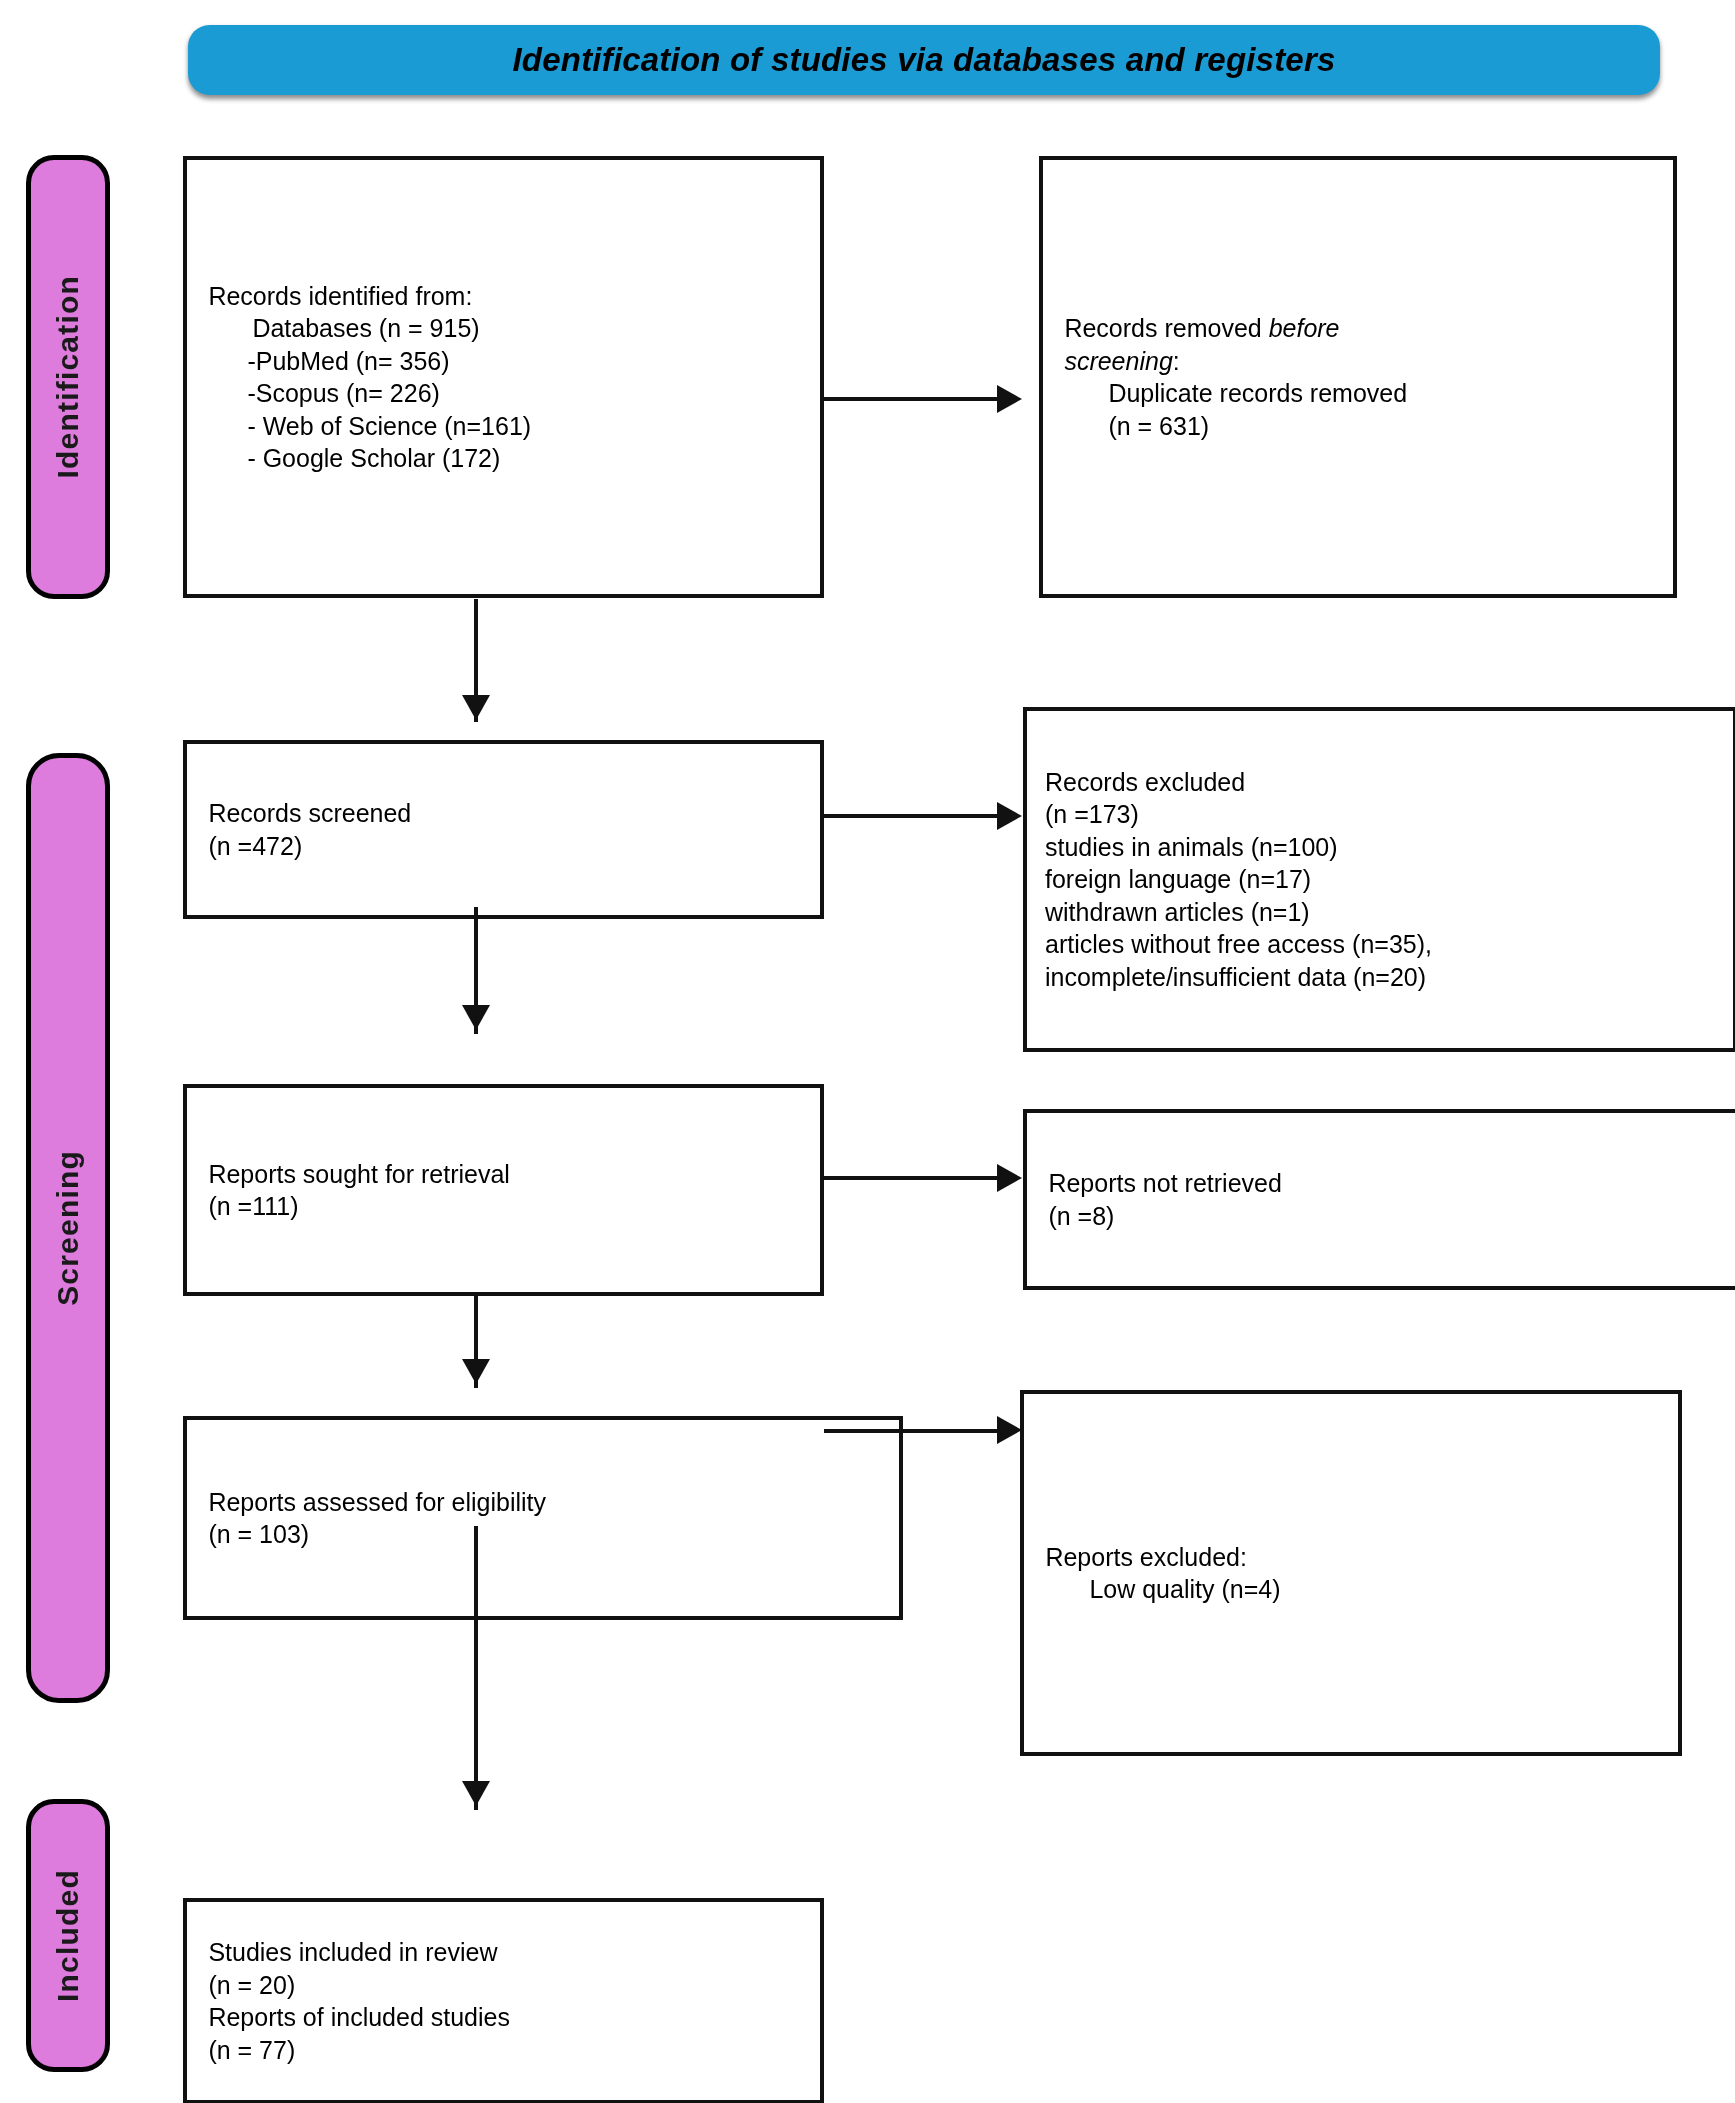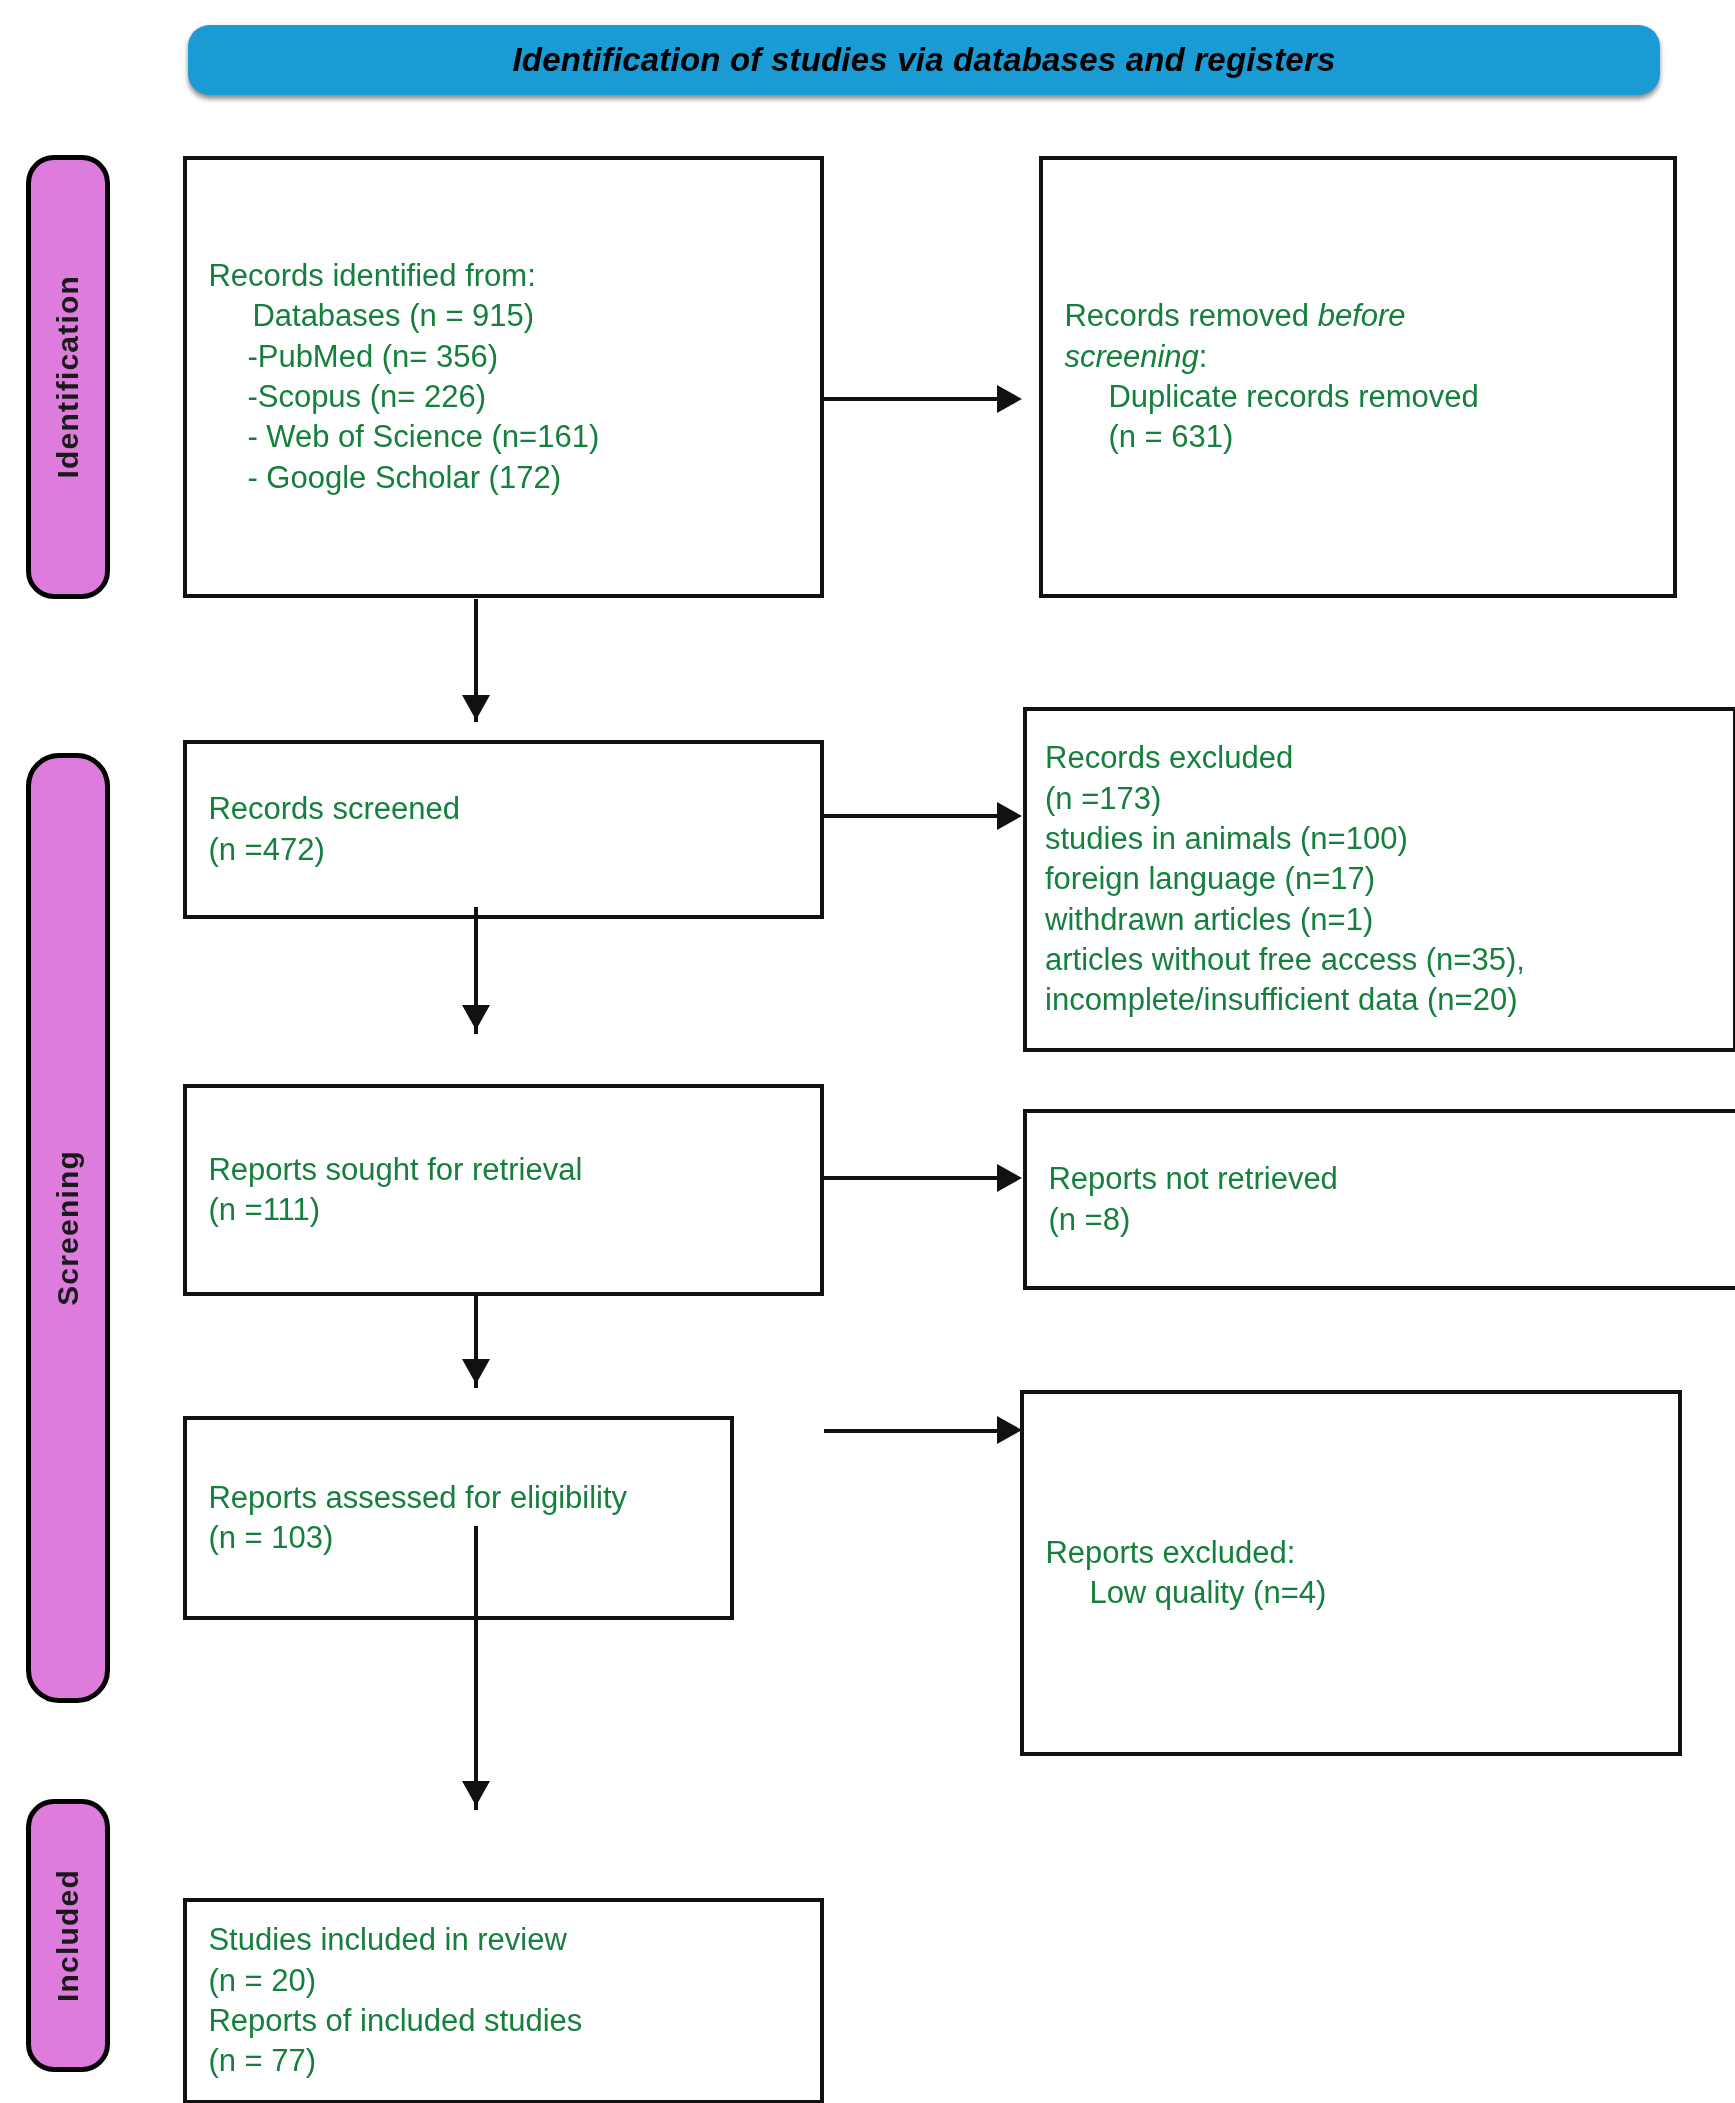--- a/index.html
+++ b/index.html
@@ -65,23 +65,23 @@
     border: 4.1px solid #111111;
     box-sizing: border-box;
     display: flex;
     flex-direction: column;
     justify-content: center;
   }
   .node-body {
     padding: 0 21.4px;
   }
   .line {
-    font-size: 31px;
+    font-size: 25px;
     line-height: 1.30;
-    color: #15803d;
+    color: #000000;
     white-space: pre;
   }
   .line.indent1 { padding-left: 44px; }
   .line.indent2 { padding-left: 39px; }
   .line .ital { font-style: italic; }
   .node.anchor-center { justify-content: center; }
 
   
   .conn {
     position: absolute;
@@ -191,21 +191,21 @@
       <div class="line">(n =8)</div>
     </div>
   </div>
 
   <div class="conn h" style="left:824px; top:1176px; width:174px;"></div>
   <div class="arrowhead right" style="left:997px; top:1164px;"></div>
 
   <div class="conn v" style="left:474px; top:1296px; width:4.1px; height:92px;"></div>
   <div class="arrowhead down" style="left:462px; top:1359px;"></div>
 
-  <div class="node anchor-center" style="left:183px; top:1416px; width:551px; height:204px;">
+  <div class="node anchor-center" style="left:183px; top:1416px; width:720px; height:204px;">
     <div class="node-body">
       <div class="line">Reports assessed for eligibility</div>
       <div class="line">(n = 103)</div>
     </div>
   </div>
 
   <div class="node anchor-center" style="left:1020px; top:1390px; width:662px; height:366px;">
     <div class="node-body">
       <div class="line">Reports excluded:</div>
       <div class="line indent1">Low quality (n=4)</div>

